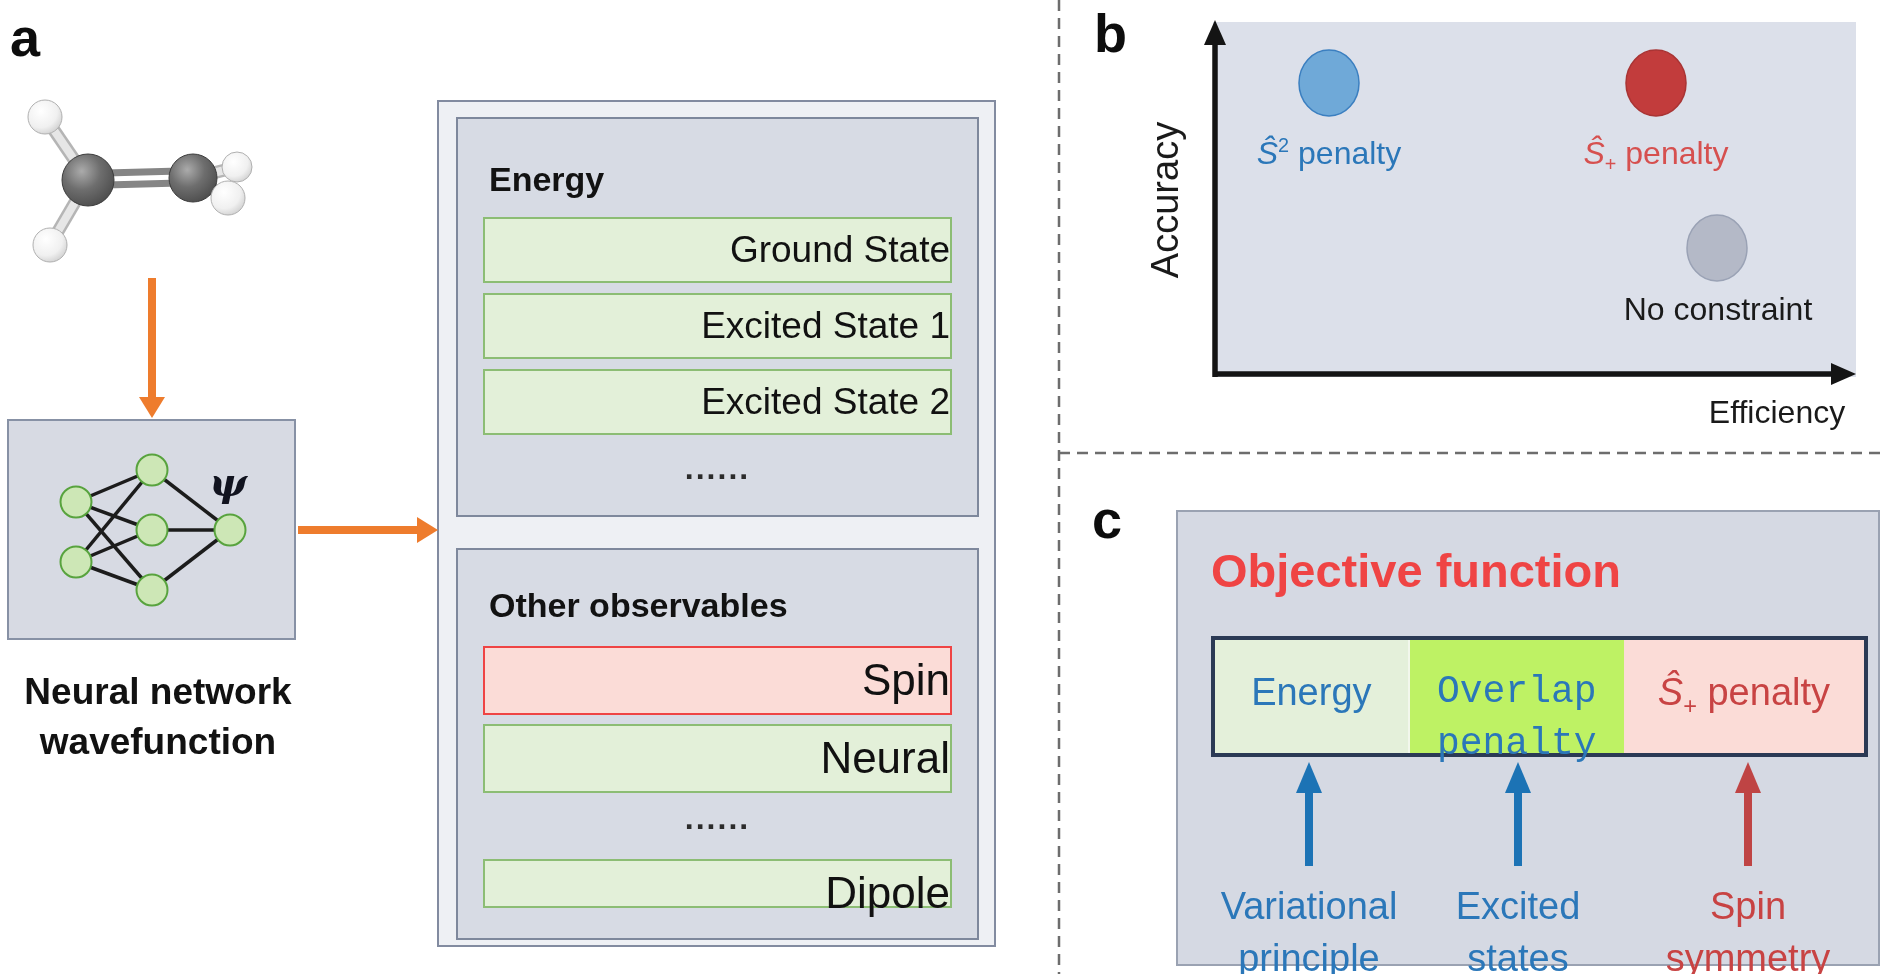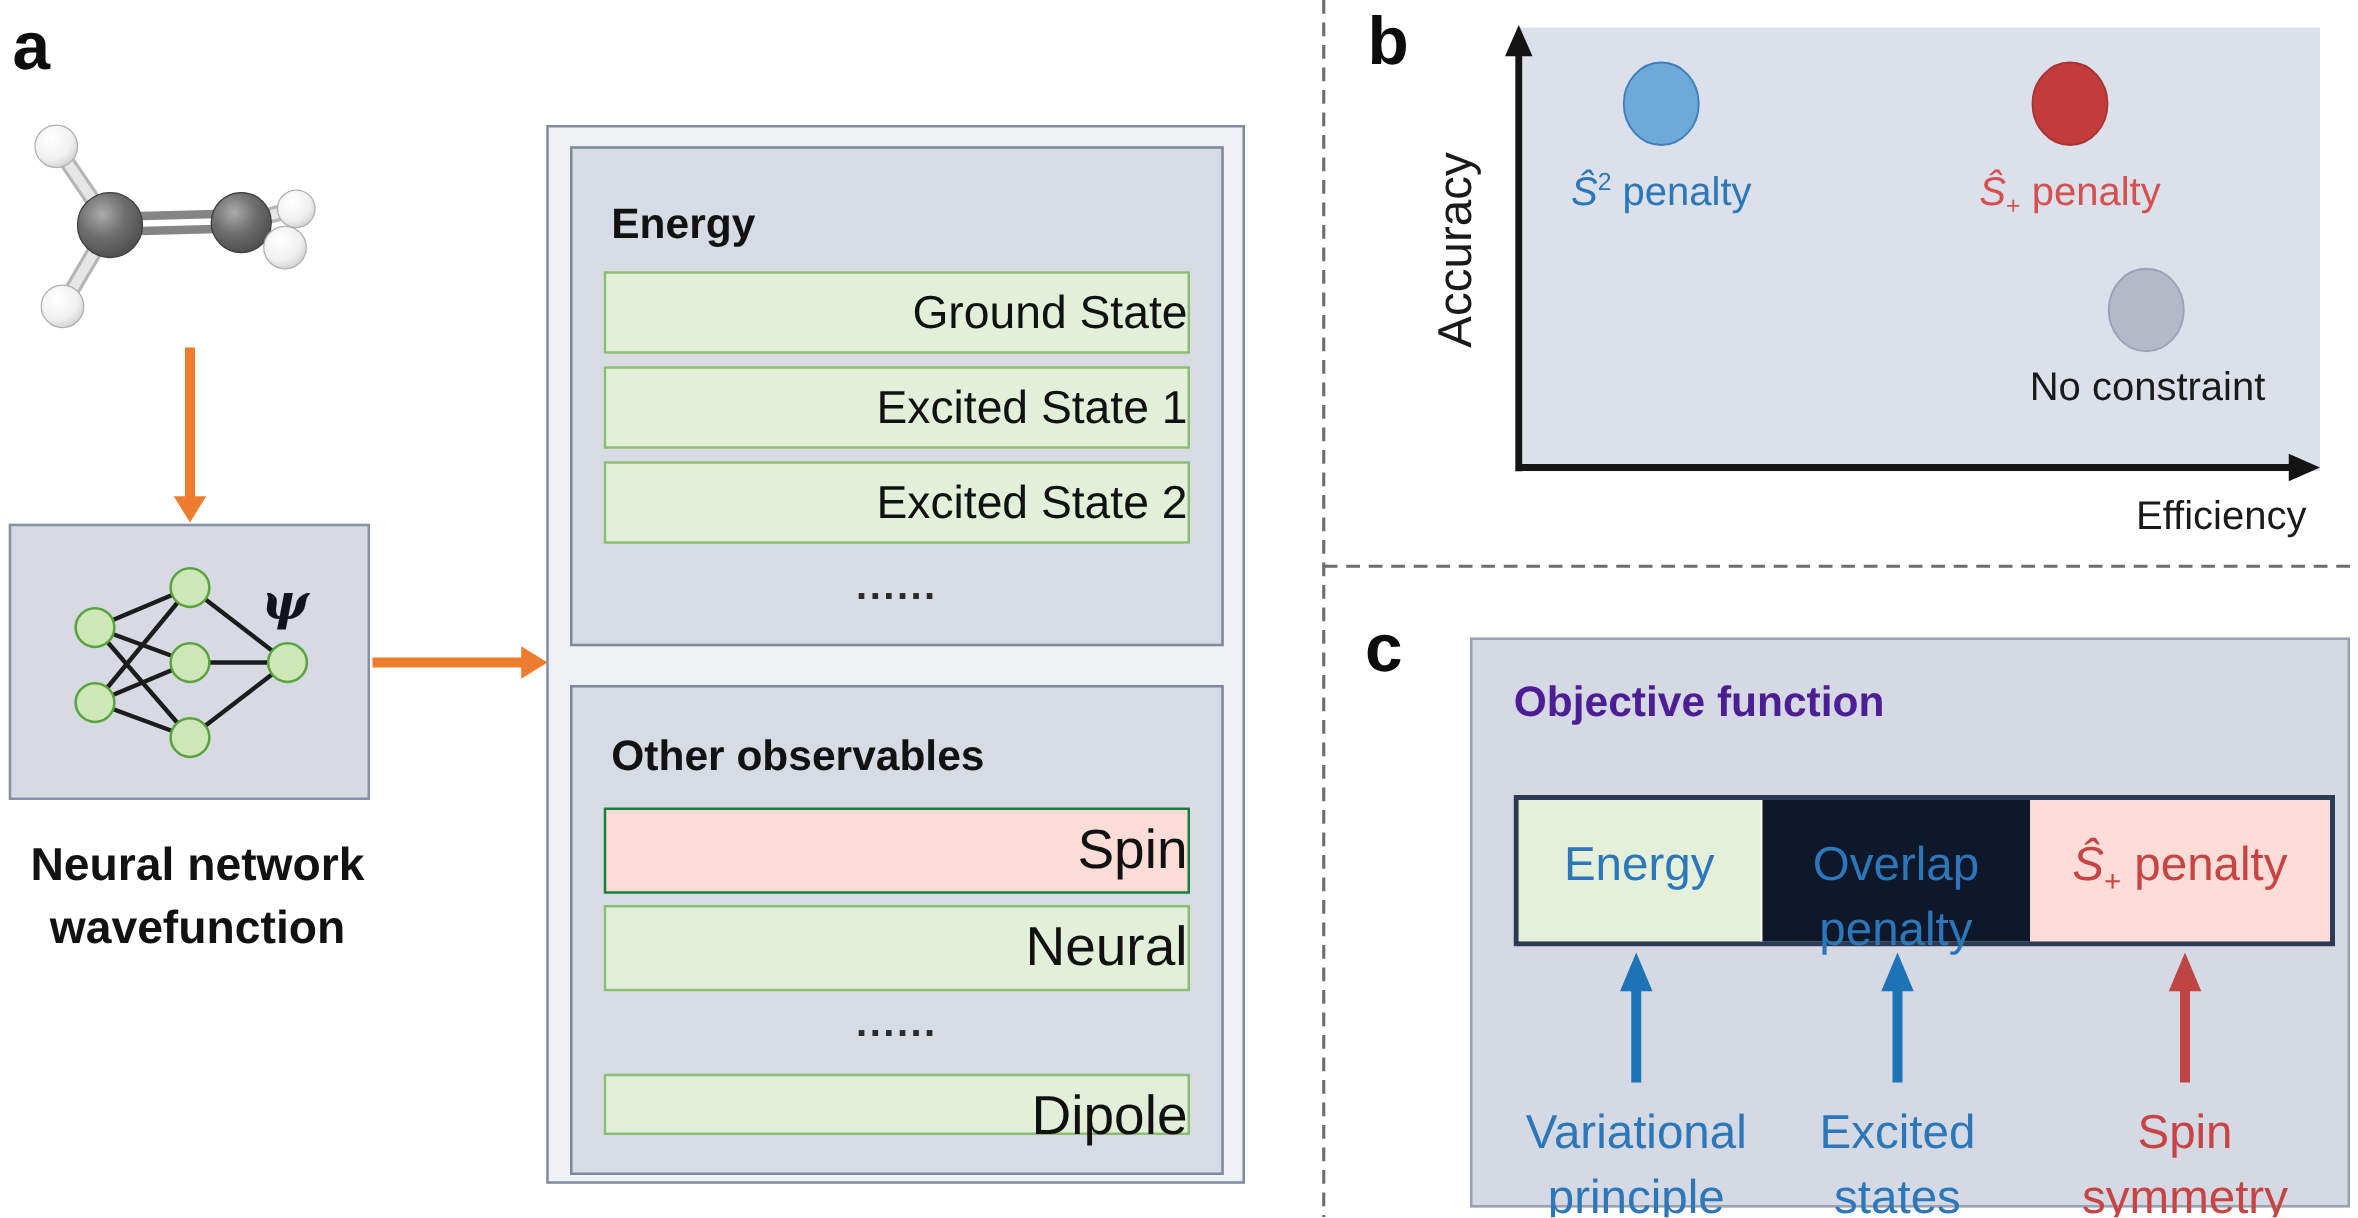--- a/index.html
+++ b/index.html
@@ -14,46 +14,46 @@
   .nn-caption{left:8px;top:667px;width:300px;text-align:center;font-size:37px;font-weight:bold;
               line-height:50px;color:#121212;}
   .container-box{left:437px;top:100px;width:559px;height:847px;background:#eef0f4;
                  border:2px solid #828ba0;box-sizing:border-box;}
   .sub-panel{background:#d7dbe4;border:2px solid #7e889c;box-sizing:border-box;}
   .energy-panel{left:456px;top:117px;width:523px;height:400px;}
   .obs-panel{left:456px;top:548px;width:523px;height:392px;}
   .panel-title{font-size:34px;font-weight:bold;color:#121212;line-height:38px;}
   .row{left:483px;width:469px;height:66px;box-sizing:border-box;text-align:right;color:#111;}
   .row.green{background:#e3f0d9;border:2px solid #8cbd74;}
-  .row.pink{background:#fbdcd7;border:2px solid #15803d;}
+  .row.pink{background:#fbdcd7;border:2px solid #ef4444;}
   .row-label-sm{font-size:37px;line-height:62px;}
   .row-label-lg{font-size:44px;line-height:63px;}
   .dots{left:483px;width:469px;text-align:center;font-size:32px;font-weight:bold;
         letter-spacing:2px;color:#2b2b2b;line-height:40px;}
   
   .plot-bg{left:1213px;top:22px;width:643px;height:355px;background:#dce0ea;}
   .blabel{font-size:32px;line-height:44px;text-align:center;width:300px;}
   .blue-text{color:#2b77b9;}
   .red-text{color:#d6504f;}
   .dark-text{color:#1a1a1a;}
   .y-axis-label{left:996px;top:178px;width:340px;height:44px;transform:rotate(-90deg);
                 font-size:38px;text-align:center;color:#1a1a1a;}
   .hatS{font-style:italic;}
   sup{font-size:0.62em;vertical-align:super;line-height:0;}
   sub{font-size:0.62em;vertical-align:sub;line-height:0;}
   
   .c-box{left:1176px;top:510px;width:704px;height:456px;background:#d5d9e3;
          border:2px solid #9aa2b2;box-sizing:border-box;}
-  .c-title{left:1211px;top:543px;font-size:34px;font-weight:bold;color:#4c1d95;}
+  .c-title{left:1211px;top:543px;font-size:47px;font-weight:bold;color:#ef4444;}
   .objective-bar{left:1211px;top:636px;width:657px;height:121px;border:4px solid #2b3a55;
                  box-sizing:border-box;display:flex;background:#e4f0da;}
   .seg{height:100%;box-sizing:border-box;text-align:center;font-size:38px;line-height:52px;
        padding-top:26px;}
   .seg1{width:30%;background:#e4f0da;border-right:2px solid #f2f7ec;color:#2b77b9;}
-  .seg2{width:33%;background:#0f172a;color:#2b77b9;}
+  .seg2{width:33%;background:#bef264;color:#2b77b9;font-family:Liberation Mono, monospace;}
   .seg3{width:37%;background:#fbdcd7;color:#c84343;}
   .c-arrow-label{top:880px;width:220px;text-align:center;font-size:38px;line-height:52px;}
   svg.overlay{position:absolute;left:0;top:0;pointer-events:none;}
 </style>
 </head>
 <body>
 
 <div class="canvas">
 
   <div class="abs nn-box"></div>

